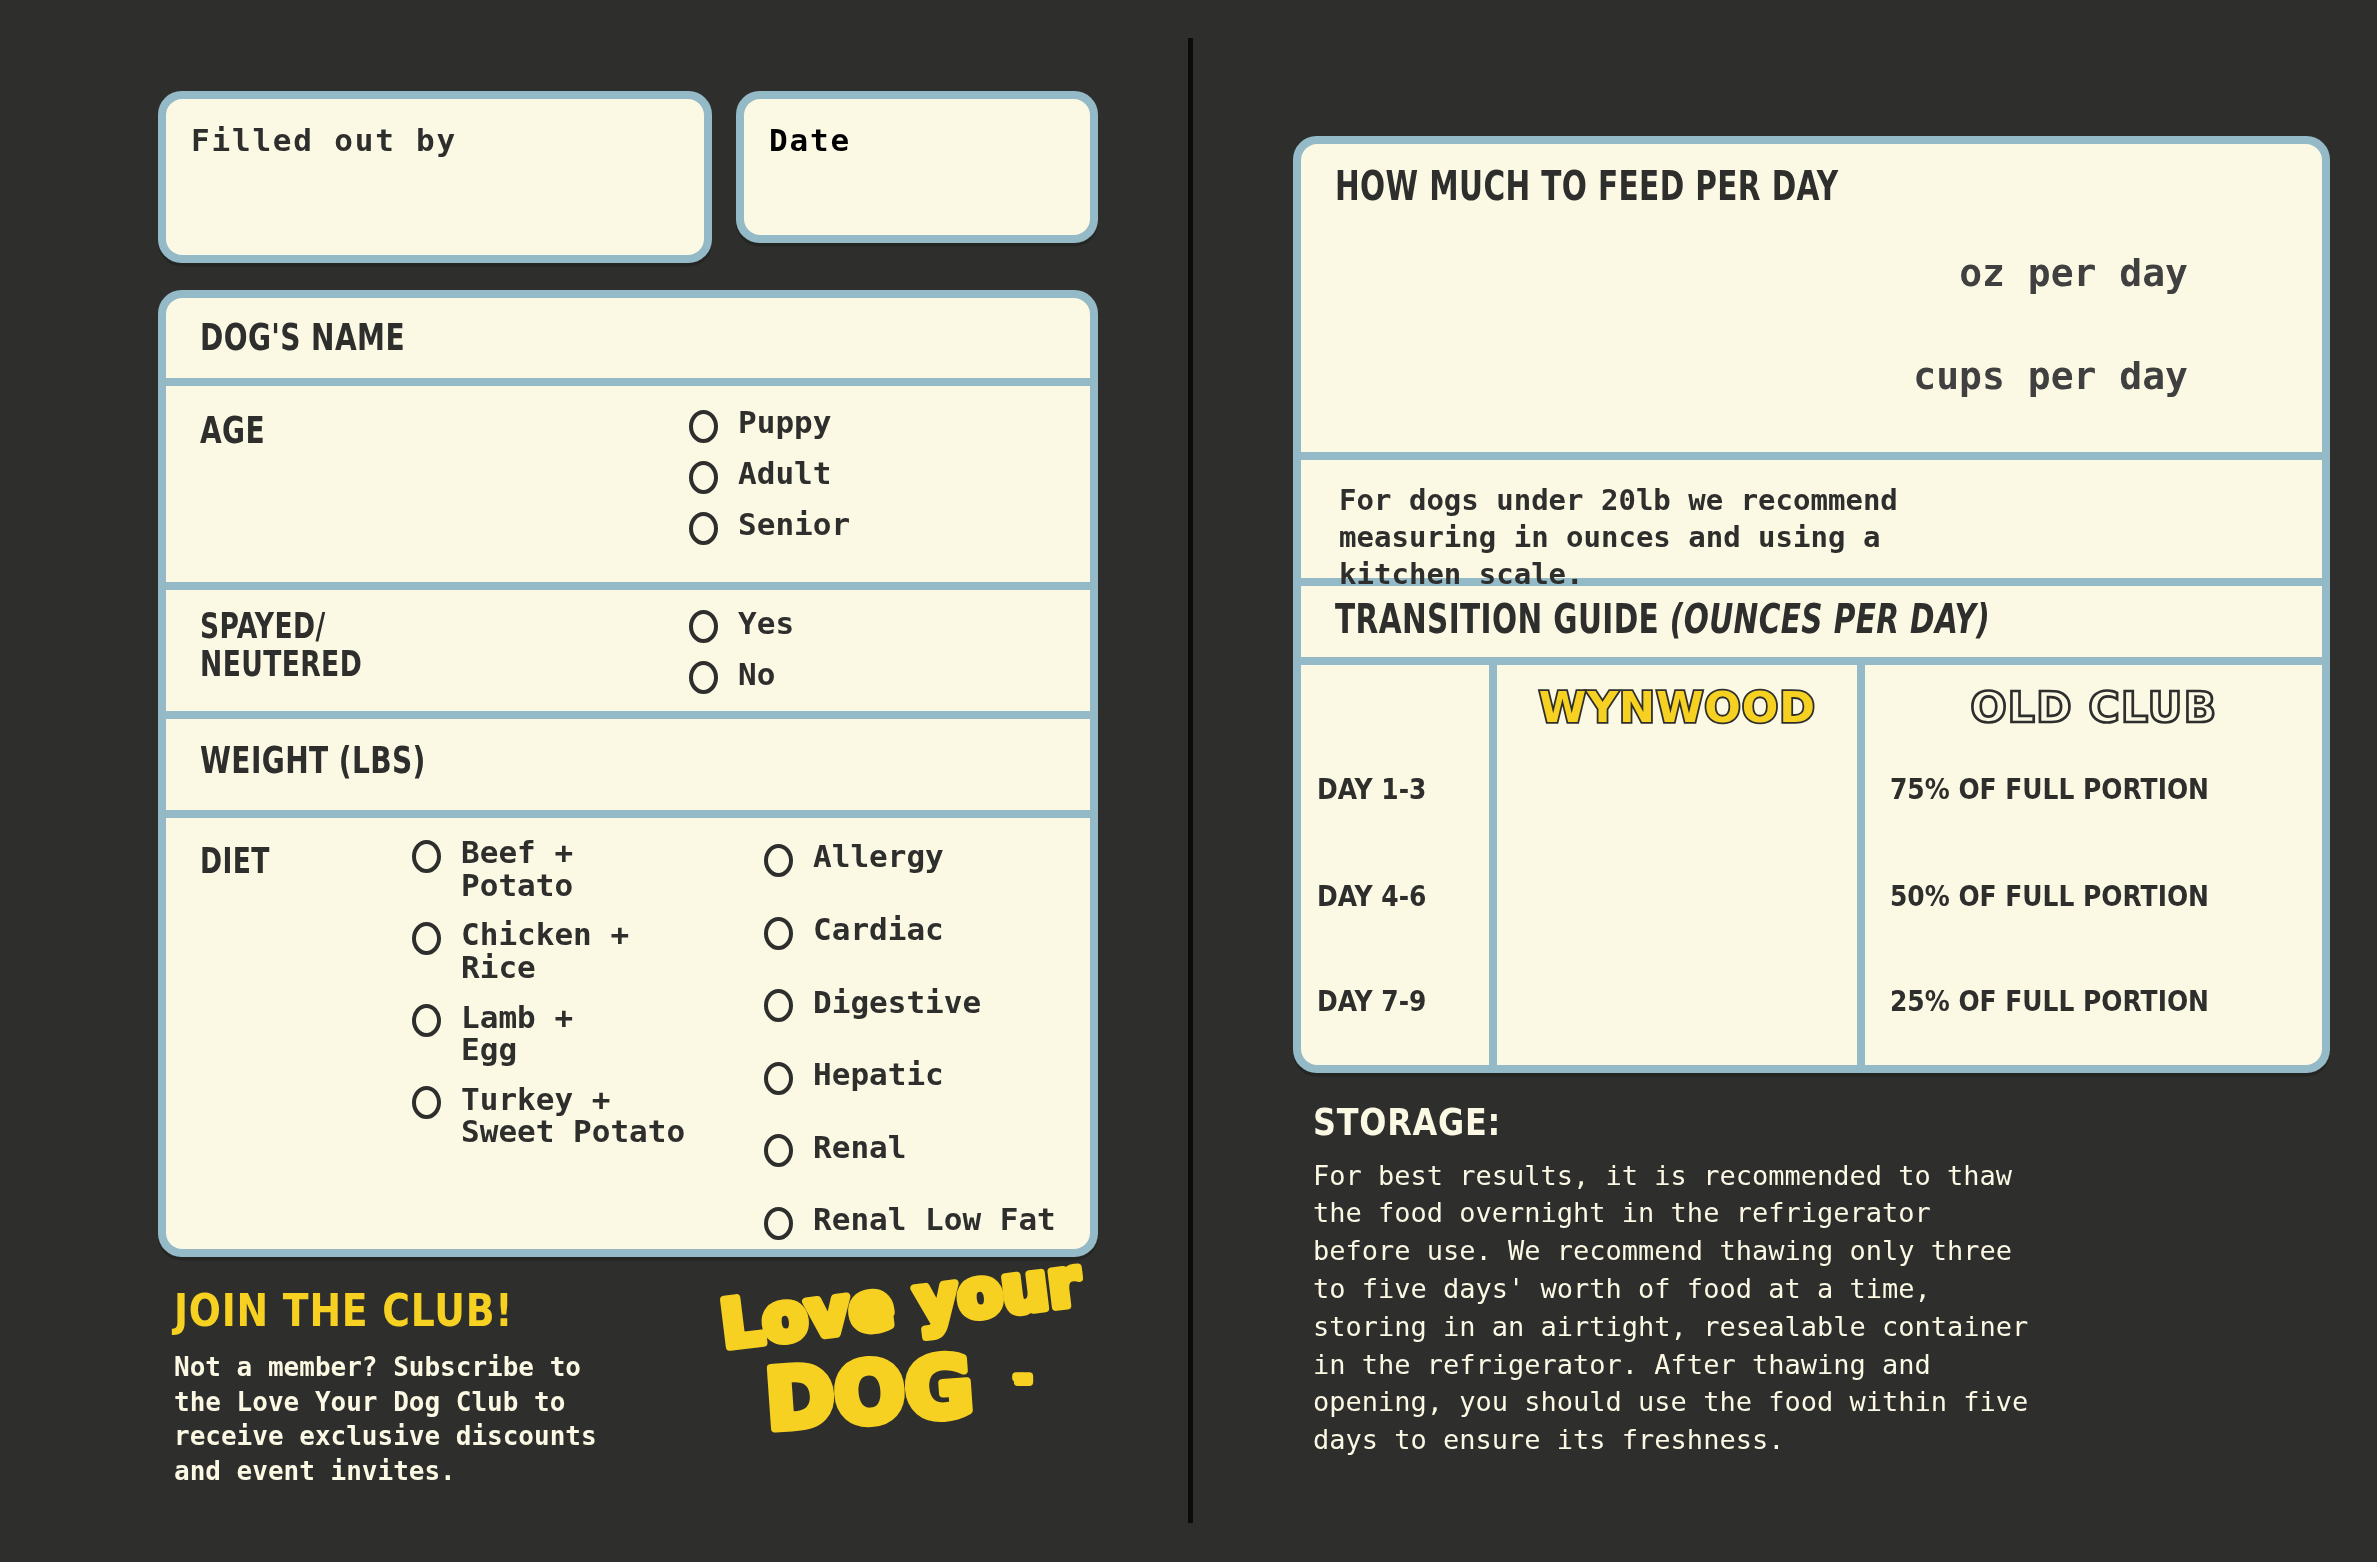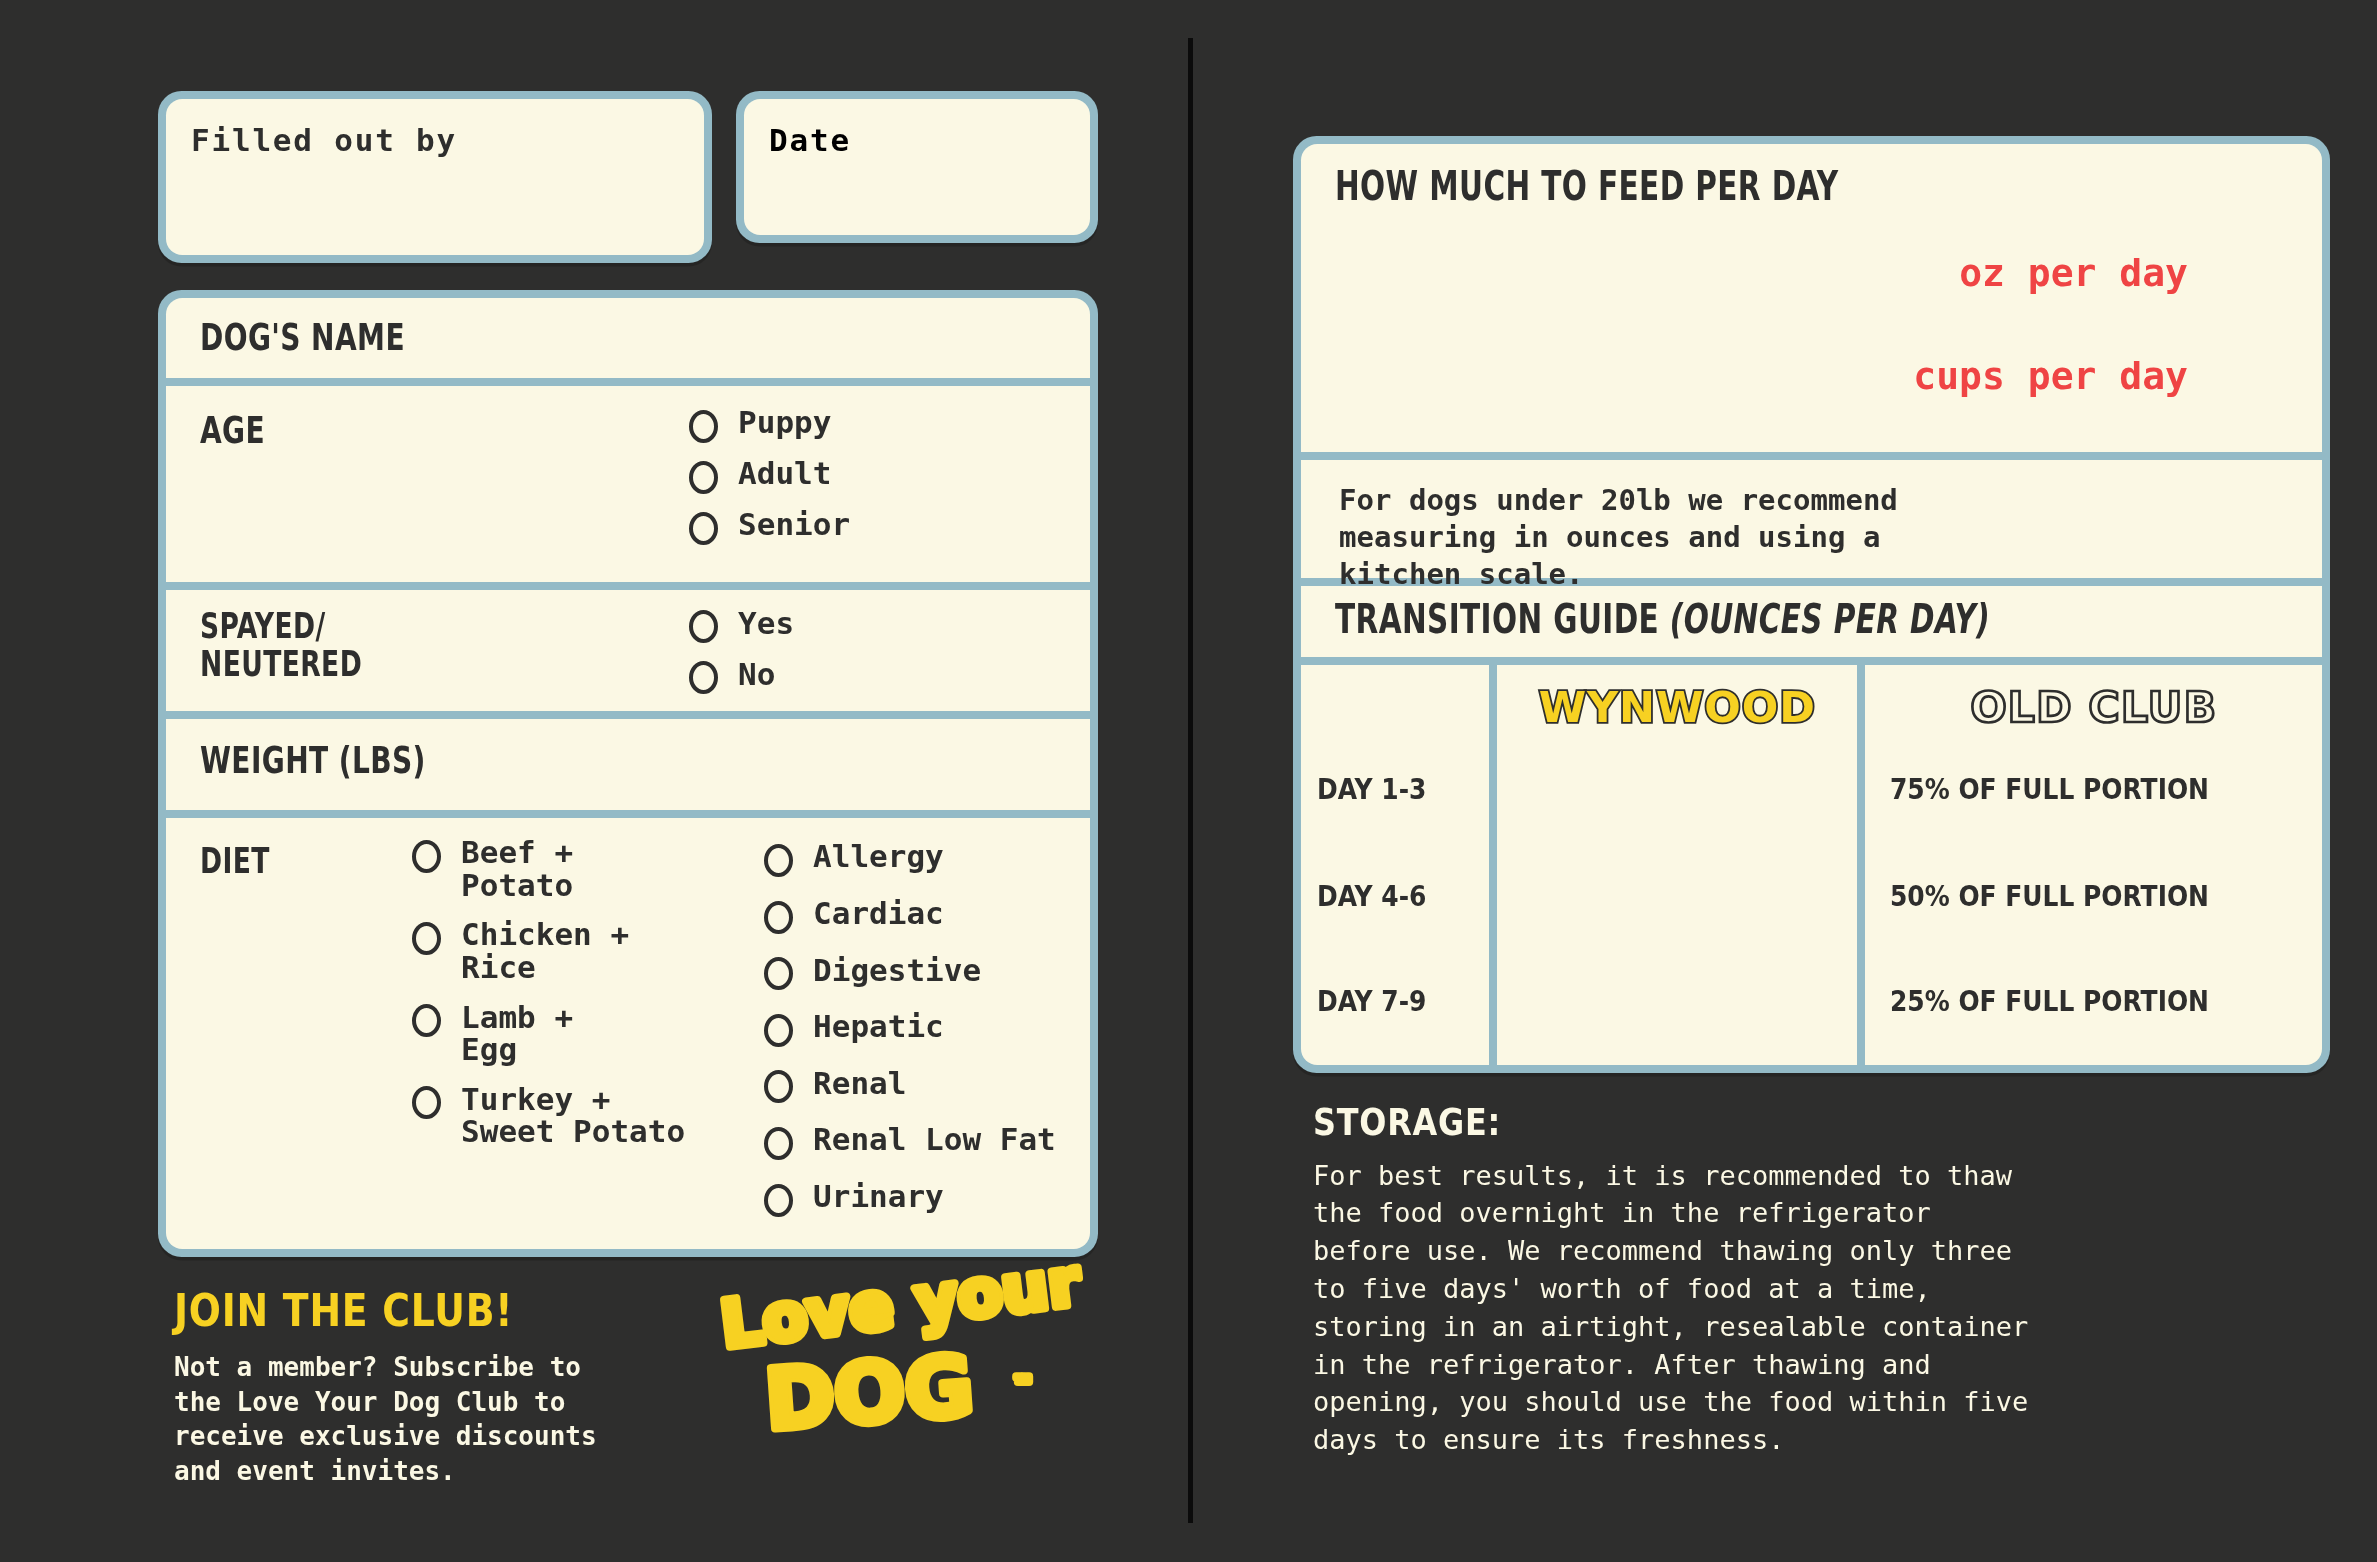--- a/index.html
+++ b/index.html
@@ -162,21 +162,21 @@
   .r-note      { height: 118px; }
   .r-transhead { height: 71px; }
   .r-table     { flex: 1; }
 
   .feed-amt {
     position: absolute;
     right: 134px;
     font-family: "DejaVu Sans Mono", monospace;
     font-weight: 700;
     font-size: 38px;
-    color: #ef4444;
+    color: #404040;
     white-space: nowrap;
   }
   .note-text {
     position: absolute;
     left: 38px; top: 22px;
     font-family: "DejaVu Sans Mono", monospace;
     font-weight: 700;
     font-size: 29px;
     line-height: 1.28;
     color: #2e2e2d;
@@ -326,21 +326,21 @@
             <span class="radio-label">Lamb +
 Egg</span>
           </div>
           <div class="radio-item">
             <span class="radio"></span>
             <span class="radio-label">Turkey +
 Sweet Potato</span>
           </div>
         </div>
 
-        <div class="radio-col" style="left:598px; top:22px; gap:20px;">
+        <div class="radio-col" style="left:598px; top:22px; gap:36px;">
           <div class="radio-item">
             <span class="radio"></span>
             <span class="radio-label">Allergy</span>
           </div>
           <div class="radio-item">
             <span class="radio"></span>
             <span class="radio-label">Cardiac</span>
           </div>
           <div class="radio-item">
             <span class="radio"></span>

